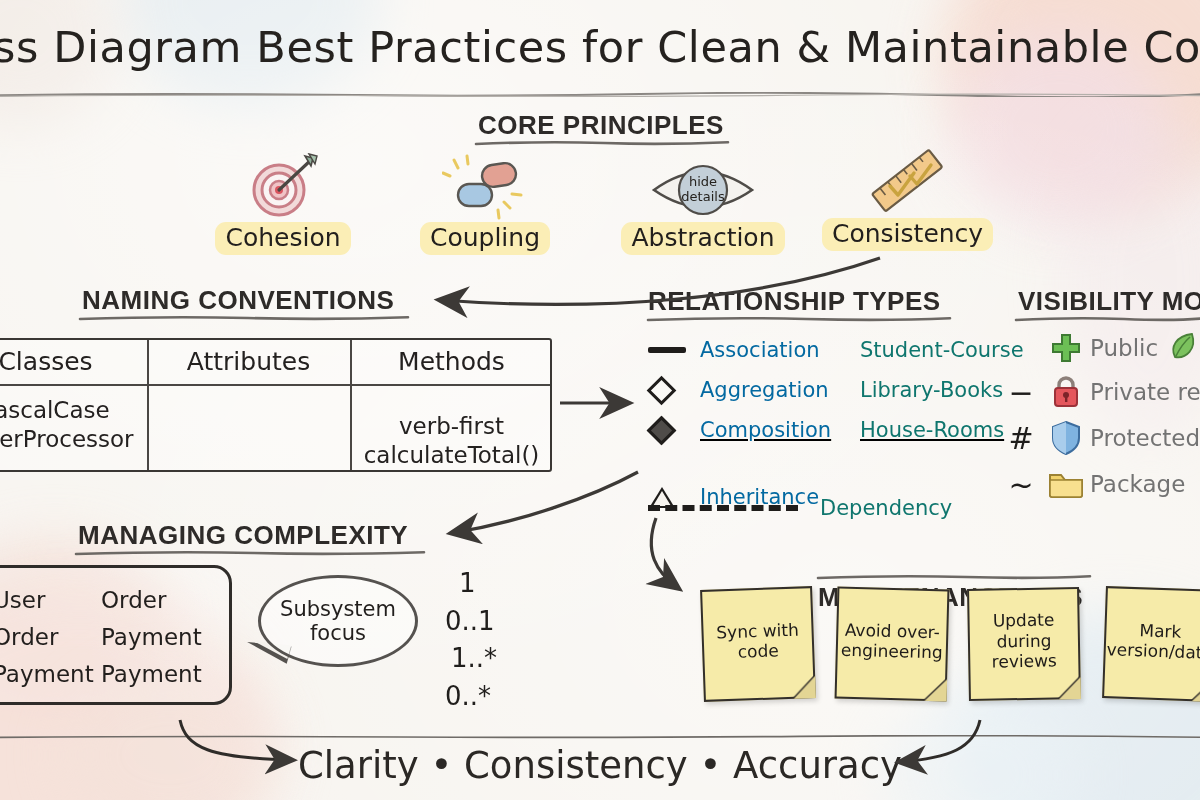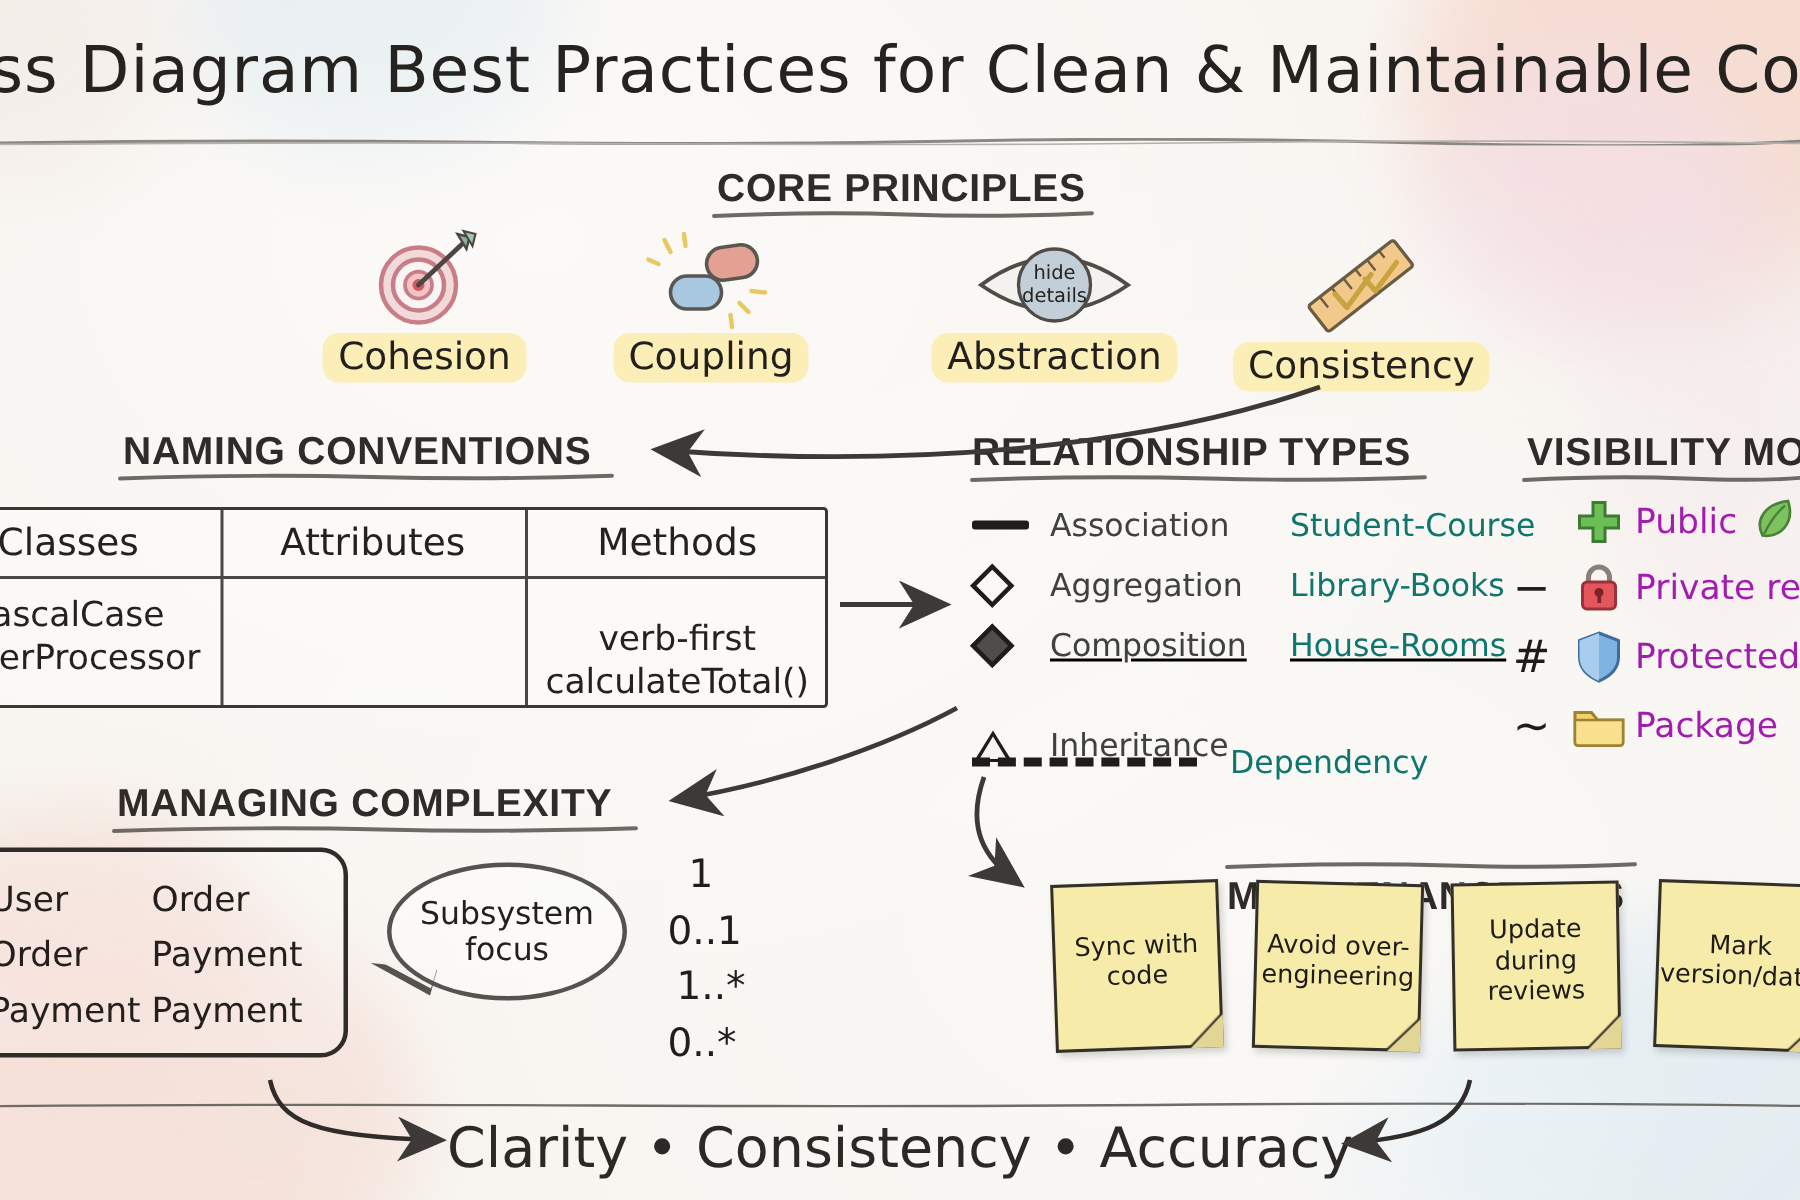--- a/index.html
+++ b/index.html
@@ -84,35 +84,35 @@
   }
   .nc-table .vline { position: absolute; top: 0; bottom: 0; width: 2px; background: #4a4744; }
   .nc-table .hline { position: absolute; left: 0; right: 0; height: 2px; background: #4a4744; }
   .nc-col { position: absolute; top: 0; width: 203px; text-align: center; }
   .nc-head { font-size: 25px; color: #242120; padding-top: 7px; }
   .nc-body { font-size: 23px; color: #242120; line-height: 1.24; padding-top: 12px; }
 
   
   .rel-row { position: absolute; display: flex; align-items: center; height: 30px; }
   .rel-glyph { width: 52px; display: flex; align-items: center; justify-content: flex-start; }
-  .rel-name { font-size: 21px; color: #404040; width: 160px; }
+  .rel-name { font-size: 21px; color: #0369a1; width: 160px; }
   .rel-ex   { font-size: 21px; color: #0f766e; }
 
   .gl-line { width: 38px; height: 6px; background: #1f1d1b; border-radius: 2px; }
   .gl-dia  { width: 21px; height: 21px; border: 3px solid #1f1d1b; transform: rotate(45deg); margin-left: 3px; }
   .gl-dia-filled { background: #4f4c49; }
   .gl-tri  { width: 0; height: 0; border-left: 13px solid transparent; border-right: 13px solid transparent; border-bottom: 21px solid #1f1d1b; position: relative; margin-left: 1px; }
   .gl-tri::after { content:''; position:absolute; left:-9px; top:4px; width:0; height:0; border-left:9px solid transparent; border-right:9px solid transparent; border-bottom:15px solid #f7f4ef; }
   .gl-dash { width: 150px; height: 0; border-top: 6px dashed #1f1d1b; }
 
   
   .vis-row { position: absolute; display: flex; align-items: center; height: 40px; }
   .vis-sym { width: 42px; font-size: 30px; color: #1f1d1b; text-align: center; }
   .vis-icon { width: 48px; display: flex; align-items: center; justify-content: center; }
-  .vis-label { font-size: 23px; color: #a21caf; white-space: nowrap; }
+  .vis-label { font-size: 23px; color: #737373; white-space: nowrap; }
 
   
   .mc-box {
     position: absolute; left: -36px; top: 565px;
     width: 268px; height: 140px;
     border: 3px solid #2f2c29;
     border-radius: 18px;
     background: rgba(255,255,255,.18);
   }
   .mc-col { position: absolute; top: 14px; font-size: 23px; line-height: 1.6; color: #221f1d; }
@@ -210,21 +210,21 @@
         <circle cx="34" cy="40" r="9" fill="#f0c3c6" stroke="#c97e87" stroke-width="2.5"></circle>
         <circle cx="34" cy="40" r="4" fill="#d9555f"></circle>
         <line x1="34" y1="40" x2="66" y2="10" stroke="#4a4743" stroke-width="3.2" stroke-linecap="round"></line>
         <path d="M60 6 L68 8 L66 16 Z" fill="#8fae9a" stroke="#4a4743" stroke-width="1.6"></path>
         <path d="M64 4 L72 6 L70 14 Z" fill="#a7c3ad" stroke="#4a4743" stroke-width="1.4"></path>
       </svg>
     </div>
     <div class="label hand">Cohesion</div>
   </div>
 
-  <div class="principle" style="left:389px; top:150px;">
+  <div class="principle" style="left:400px; top:150px;">
     <div class="icon">
       <svg width="86" height="72" viewBox="0 0 86 72">
         <g stroke="#5a5752" stroke-width="2.4" fill="none">
           <rect x="16" y="34" width="34" height="22" rx="11" fill="#a8c8e2"></rect>
           <rect x="40" y="14" width="34" height="22" rx="11" fill="#e2a193" transform="rotate(-8 57 25)"></rect>
         </g>
         <g stroke="#e9c95f" stroke-width="3" stroke-linecap="round">
           <line x1="16" y1="18" x2="12" y2="10"></line>
           <line x1="26" y1="14" x2="25" y2="6"></line>
           <line x1="8" y1="26" x2="1" y2="23"></line>
@@ -242,21 +242,21 @@
       <svg width="118" height="72" viewBox="0 0 118 72">
         <path d="M10 40 Q 59 4 108 40 Q 59 74 10 40 Z" fill="#f4f2ee" stroke="#4f4c48" stroke-width="2.6"></path>
         <circle cx="59" cy="40" r="24" fill="#c3cfd8" stroke="#4f4c48" stroke-width="2.2"></circle>
         <text x="59" y="36" font-family="DejaVu Sans, sans-serif" font-size="13" text-anchor="middle" fill="#26231f">hide</text>
         <text x="59" y="51" font-family="DejaVu Sans, sans-serif" font-size="13" text-anchor="middle" fill="#26231f">details</text>
       </svg>
     </div>
     <div class="label hand">Abstraction</div>
   </div>
 
-  <div class="principle" style="left:822px; top:156px;">
+  <div class="principle" style="left:822px; top:146px;">
     <div class="icon">
       <svg width="86" height="72" viewBox="0 0 86 72">
         <g transform="rotate(-38 43 36)">
           <rect x="8" y="24" width="72" height="22" rx="2" fill="#f2c98a" stroke="#6a5b44" stroke-width="2.2"></rect>
           <g stroke="#6a5b44" stroke-width="1.6">
             <line x1="18" y1="24" x2="18" y2="33"></line>
             <line x1="28" y1="24" x2="28" y2="30"></line>
             <line x1="38" y1="24" x2="38" y2="33"></line>
             <line x1="48" y1="24" x2="48" y2="30"></line>
             <line x1="58" y1="24" x2="58" y2="33"></line>

